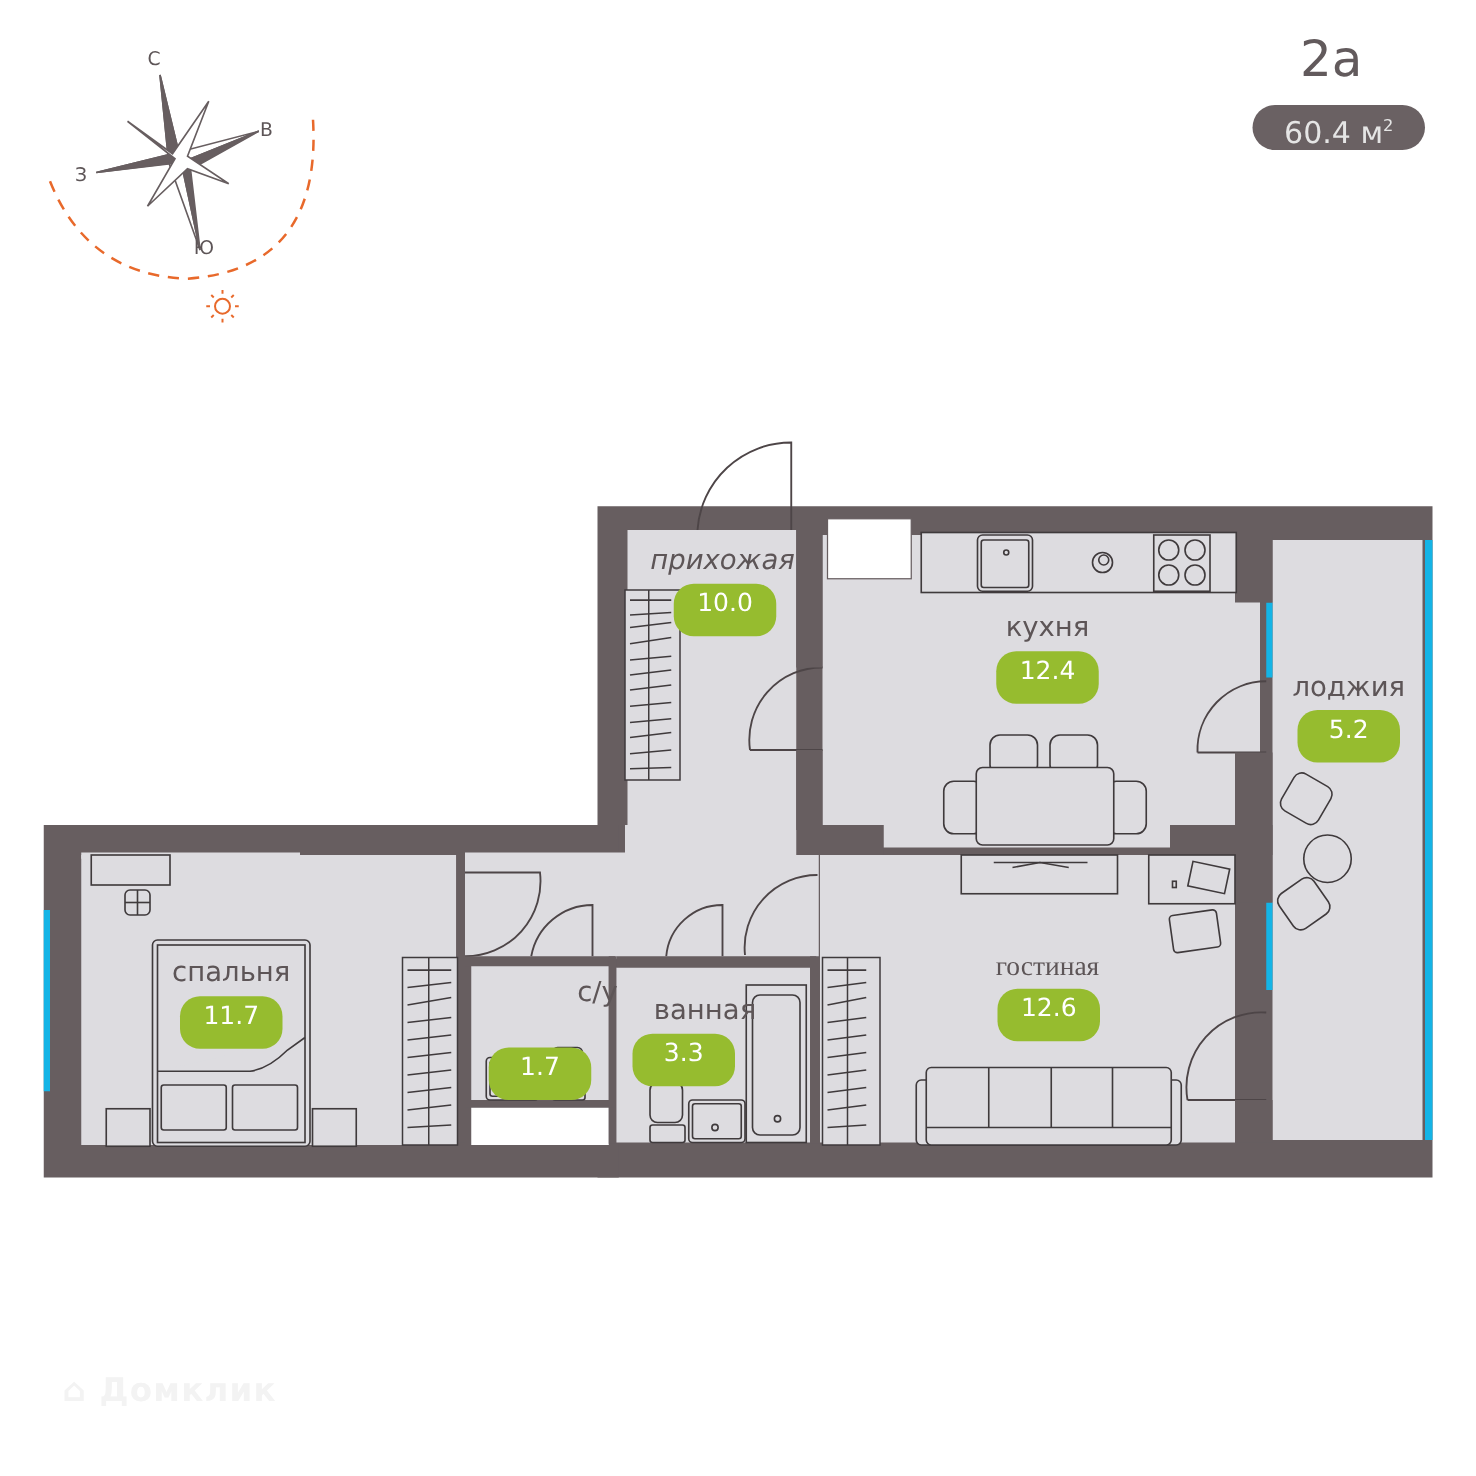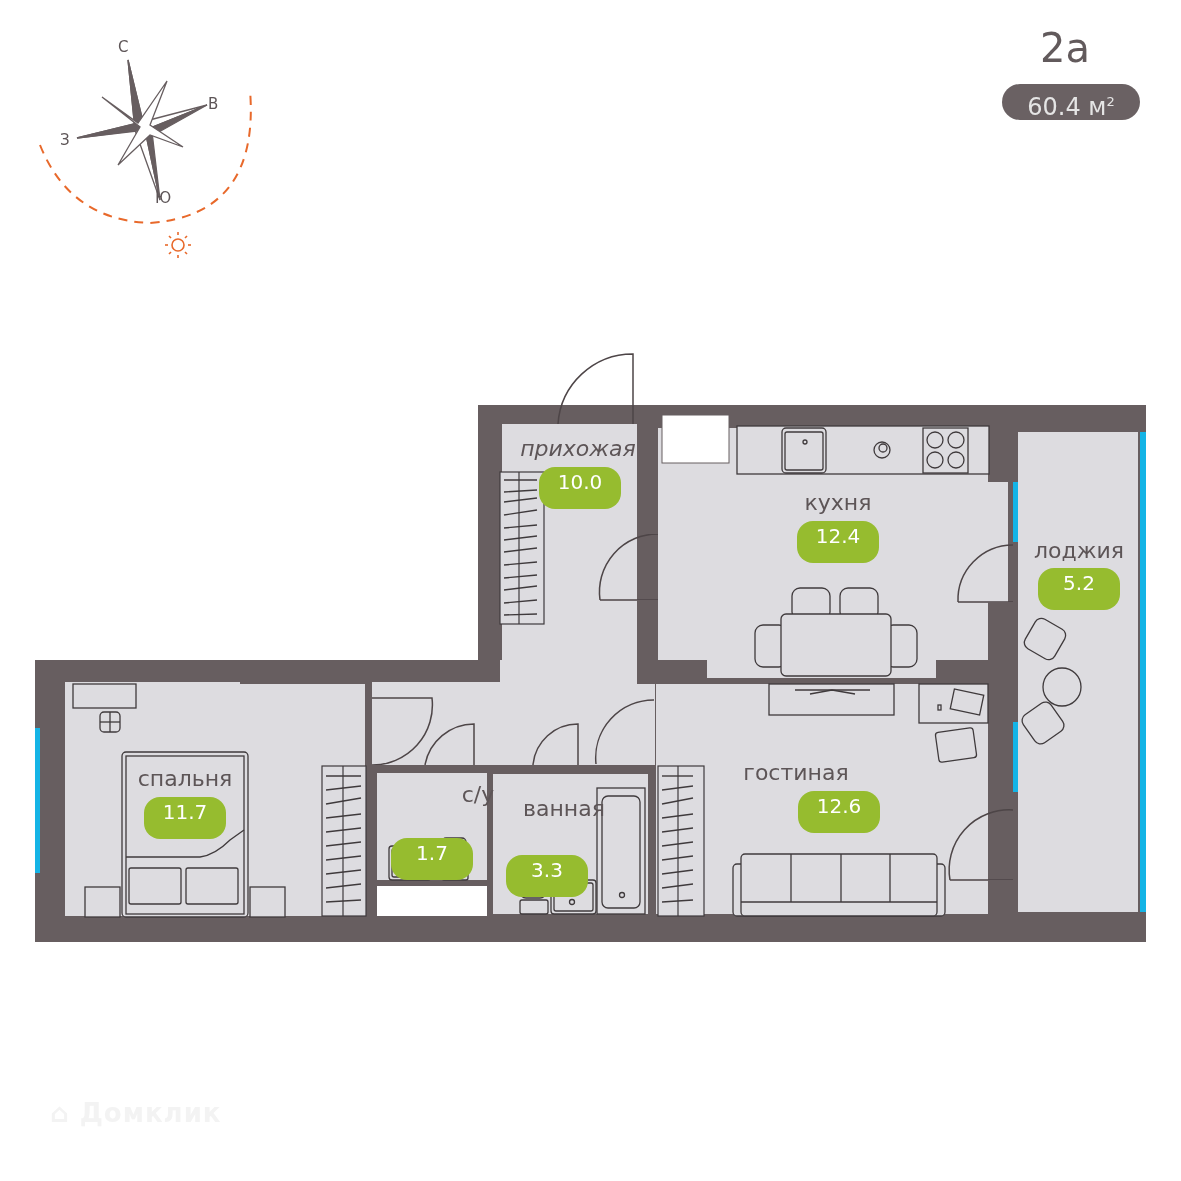--- a/index.html
+++ b/index.html
@@ -258,18 +258,18 @@
 <div class="room-label" style="left:1079px;top:540px;">лоджия</div>
 <div class="area-pill" style="left:1079px;top:568px;">5.2</div>
 
 <div class="room-label" style="left:185px;top:768px;">спальня</div>
 <div class="area-pill" style="left:185px;top:797px;">11.7</div>
 
 <div class="room-label" style="left:432px;top:784px;margin-left:46px;">с/у</div>
 <div class="area-pill" style="left:432px;top:811px;margin-top:27px;">1.7</div>
 
 <div class="room-label" style="left:564px;top:798px;">ванная</div>
-<div class="area-pill" style="left:547px;top:827px;margin-top:28px;">3.3</div>
-
-<div class="room-label" style="left:796px;top:762px;">гостиная</div>
+<div class="area-pill" style="left:547px;top:827px;">3.3</div>
+
+<div class="room-label" style="left:838px;top:762px;font-family:Liberation Serif, serif;">гостиная</div>
 <div class="area-pill" style="left:839px;top:791px;">12.6</div>
 
 <div id="watermark"><span>⌂ </span><span>Домклик</span></div>
 
 </body></html>

